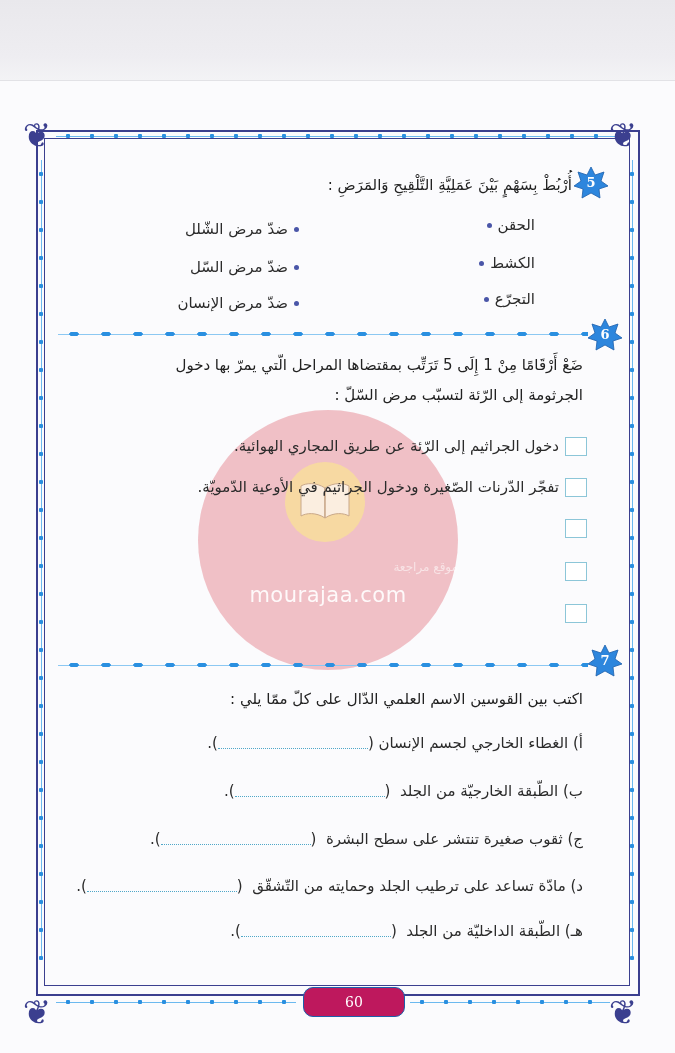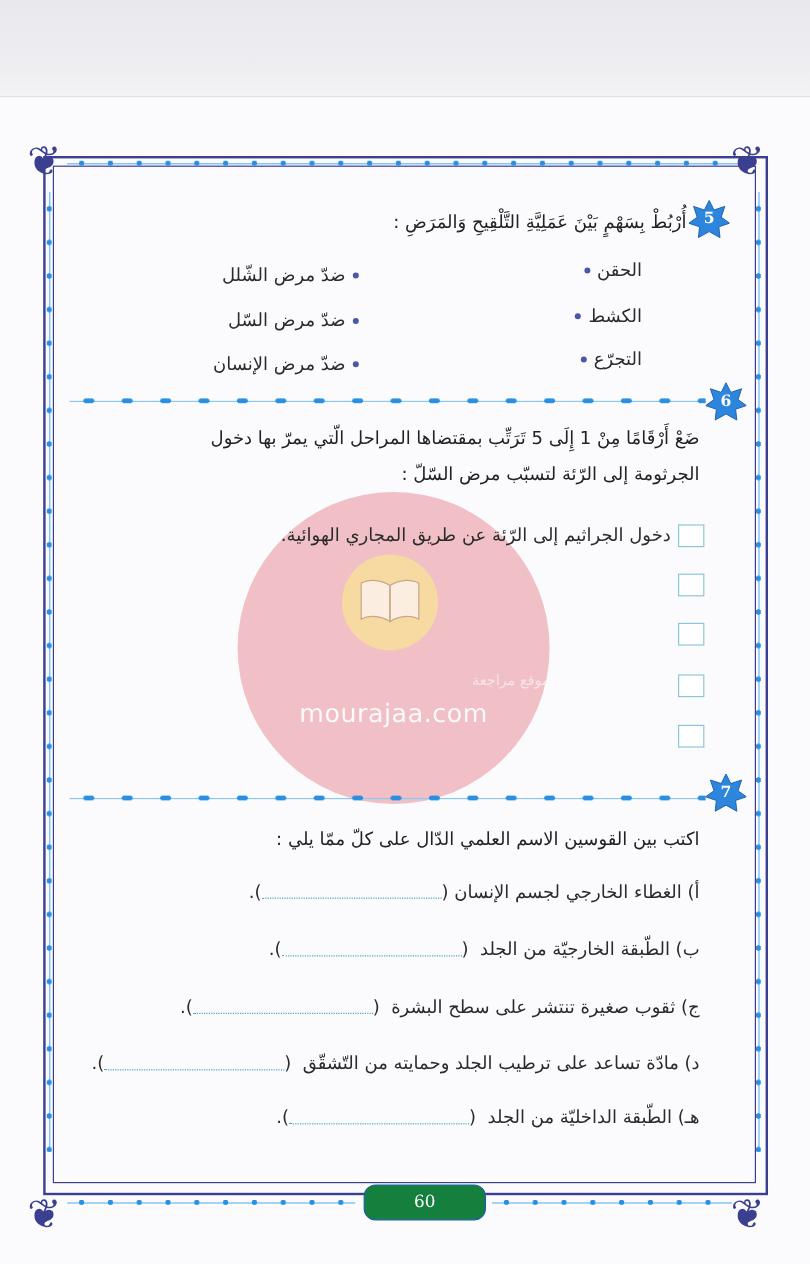--- a/index.html
+++ b/index.html
@@ -68,21 +68,21 @@
   .checkbox {
     display: inline-block; width: 20px; height: 17px; border: 1.3px solid #8cc6d8;
     vertical-align: middle; margin-left: 6px; background: #fff;
   }
   .blank {
     display: inline-block; border-bottom: 1px dotted #4fa7c8; height: 10px;
     vertical-align: middle;
   }
   .page-pill {
     position: absolute; left: 303px; top: 987px; width: 100px; height: 28px;
-    background: #15803d; border-radius: 10px; border: 1px solid #1d5fab;
+    background: #be185d; border-radius: 10px; border: 1px solid #1d5fab;
     color: #fff; text-align: center; line-height: 28px; font-size: 14px;
     font-family: "DejaVu Serif", serif;
   }
   .watermark {
     position: absolute; left: 198px; top: 410px; width: 260px; height: 260px;
     border-radius: 50%; background: rgba(226,120,130,0.45);
   }
   .wm-inner {
     position: absolute; left: 285px; top: 462px; width: 80px; height: 80px;
     border-radius: 50%; background: rgba(250,225,150,0.75);
@@ -146,21 +146,21 @@
 <div class="star" style="left:588px; top:318px;">
   <svg width="34" height="34" viewBox="0 0 34 34">
     <polygon points="17,1 21,9 30,6 27,15 34,20 25,23 26,32 17,27 8,32 9,23 0,20 7,15 4,6 13,9" fill="#2d86dd" stroke="#1d5fab" stroke-width="0.8"></polygon>
   </svg>
   <span>6</span>
 </div>
 <div class="rtl q-title" style="right:92px; top:356px;">ضَعْ أَرْقَامًا مِنْ 1 إِلَى 5 تَرَتِّب بمقتضاها المراحل الّتي يمرّ بها دخول</div>
 <div class="rtl q-title" style="right:92px; top:386px;">الجرثومة إلى الرّئة لتسبّب مرض السّلّ :</div>
 
 <div class="rtl item" style="right:88px; top:437px;"><span class="checkbox"></span><span>دخول الجراثيم إلى الرّئة عن طريق المجاري الهوائية.</span></div>
-<div class="rtl item" style="right:88px; top:478px;"><span class="checkbox"></span></div>
+<div class="rtl item" style="right:88px; top:478px;"><span class="checkbox"></span><span>تفجّر الدّرنات الصّغيرة ودخول الجراثيم في الأوعية الدّمويّة.</span></div>
 <div class="rtl item" style="right:88px; top:519px;"><span class="checkbox"></span></div>
 <div class="rtl item" style="right:88px; top:562px;"><span class="checkbox"></span></div>
 <div class="rtl item" style="right:88px; top:604px;"><span class="checkbox"></span></div>
 
 <div class="sep" style="top:663px;"></div>
 
 <div class="star" style="left:588px; top:644px;">
   <svg width="34" height="34" viewBox="0 0 34 34">
     <polygon points="17,1 21,9 30,6 27,15 34,20 25,23 26,32 17,27 8,32 9,23 0,20 7,15 4,6 13,9" fill="#2d86dd" stroke="#1d5fab" stroke-width="0.8"></polygon>
   </svg>

